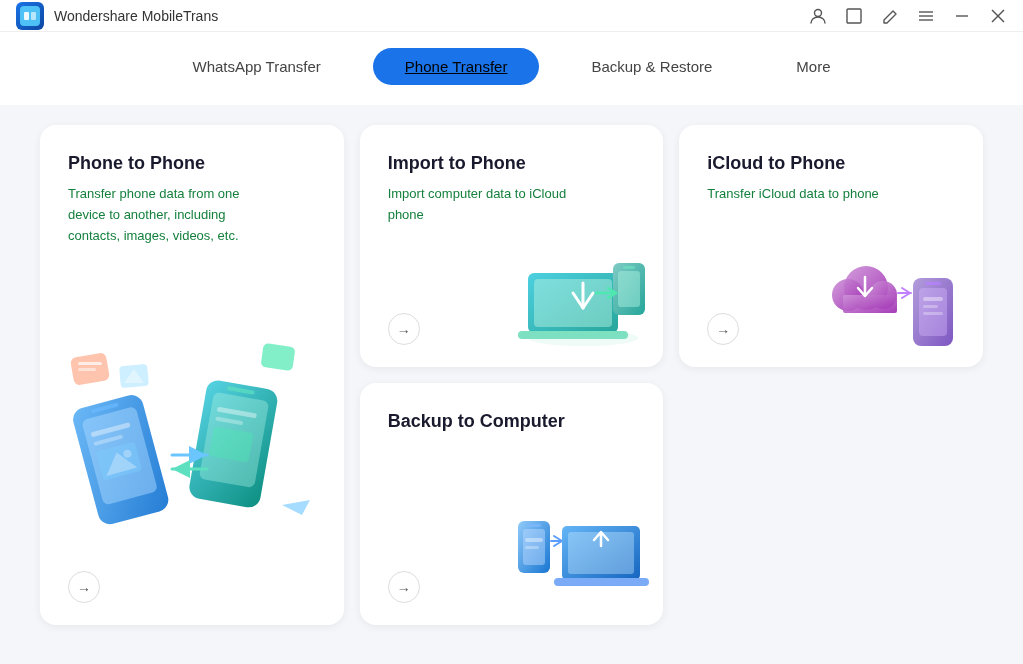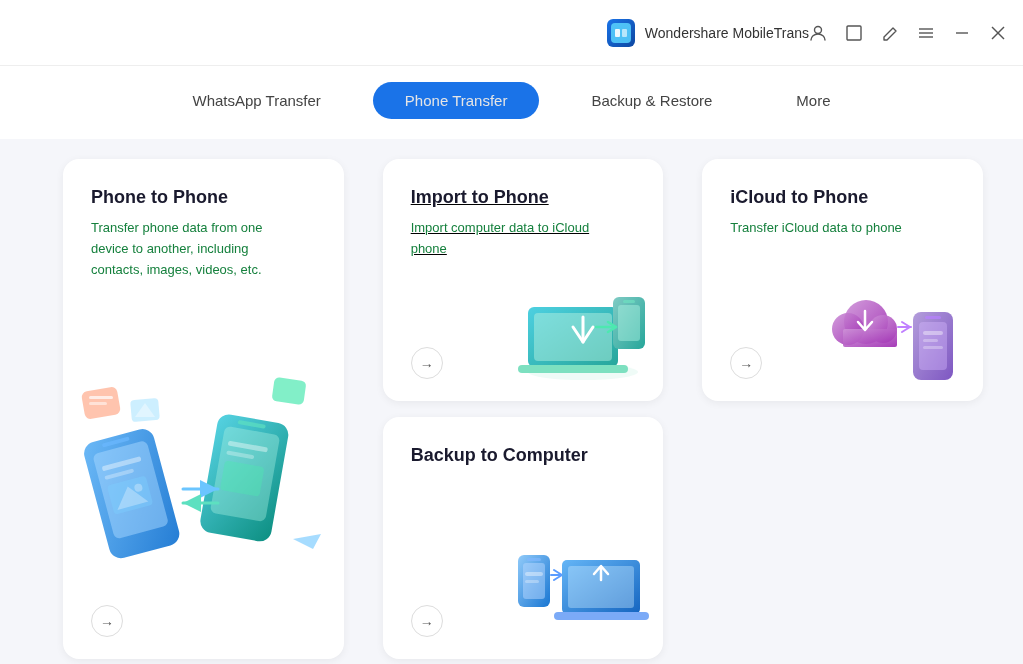--- a/index.html
+++ b/index.html
@@ -9,23 +9,23 @@
       height: 664px;
       background: #f5f6fa;
       font-family: -apple-system, BlinkMacSystemFont, 'Segoe UI', sans-serif;
       overflow: hidden;
     }
 
     
     .titlebar {
       display: flex;
       align-items: center;
-      justify-content: flex-end;
+      justify-content: space-between;
       padding: 0 16px;
-      height: 66px;
+      height: 32px;
       background: #fff;
       border-bottom: 1px solid #eee;
     }
 
     .titlebar-left {
       display: flex;
       align-items: center;
       gap: 10px;
     }
 
@@ -78,21 +78,22 @@
       font-size: 15px;
       cursor: pointer;
       font-weight: 500;
       border: none;
       outline: none;
       transition: all 0.2s;
     }
 
     .nav-tab.active {
       background: #1a73e8;
-      color: #e5e5e5;
+      color: #000000;
+      text-decoration: underline;
     }
 
     .nav-tab.inactive {
       background: transparent;
       color: #444;
     }
 
     
     .main-content {
       padding: 20px 40px;
@@ -106,21 +107,20 @@
     
     .card {
       background: #fff;
       border-radius: 16px;
       padding: 28px 28px 24px 28px;
       position: relative;
       overflow: hidden;
       cursor: pointer;
       transition: box-shadow 0.2s;
       box-shadow: 0 2px 8px rgba(0,0,0,0.06);
-      margin-left: 23px;
     }
 
     .card.large {
       grid-row: 1 / 3;
       grid-column: 1 / 2;
     }
 
     .card-title {
       font-size: 18px;
       font-weight: 700;
@@ -296,21 +296,21 @@
           <marker id="arrowGreen" markerWidth="8" markerHeight="8" refX="6" refY="3" orient="auto">
             <path d="M0,0 L6,3 L0,6 Z" fill="#5de0c0"></path>
           </marker>
         </defs>
       </svg>
     </div>
 
     <div class="card-arrow">→</div>
   </div>
 
-  <div class="card" style="position:relative; min-height:170px;text-decoration:underline;">
+  <div class="card" style="position:relative; min-height:170px;">
     <div class="card-title">Import to Phone</div>
     <div class="card-desc">Import computer data to iCloud phone</div>
 
     <div style="position:absolute; right:10px; bottom:10px;">
       <svg width="145" height="120" viewBox="0 0 145 120" fill="none">
 
         <ellipse cx="75" cy="105" rx="55" ry="8" fill="#e0f7f0" opacity="0.5"></ellipse>
 
         <rect x="20" y="40" width="90" height="60" rx="6" fill="url(#laptopGreenGrad)"></rect>
         <rect x="26" y="46" width="78" height="48" rx="4" fill="#b2f0e0" opacity="0.5"></rect>

